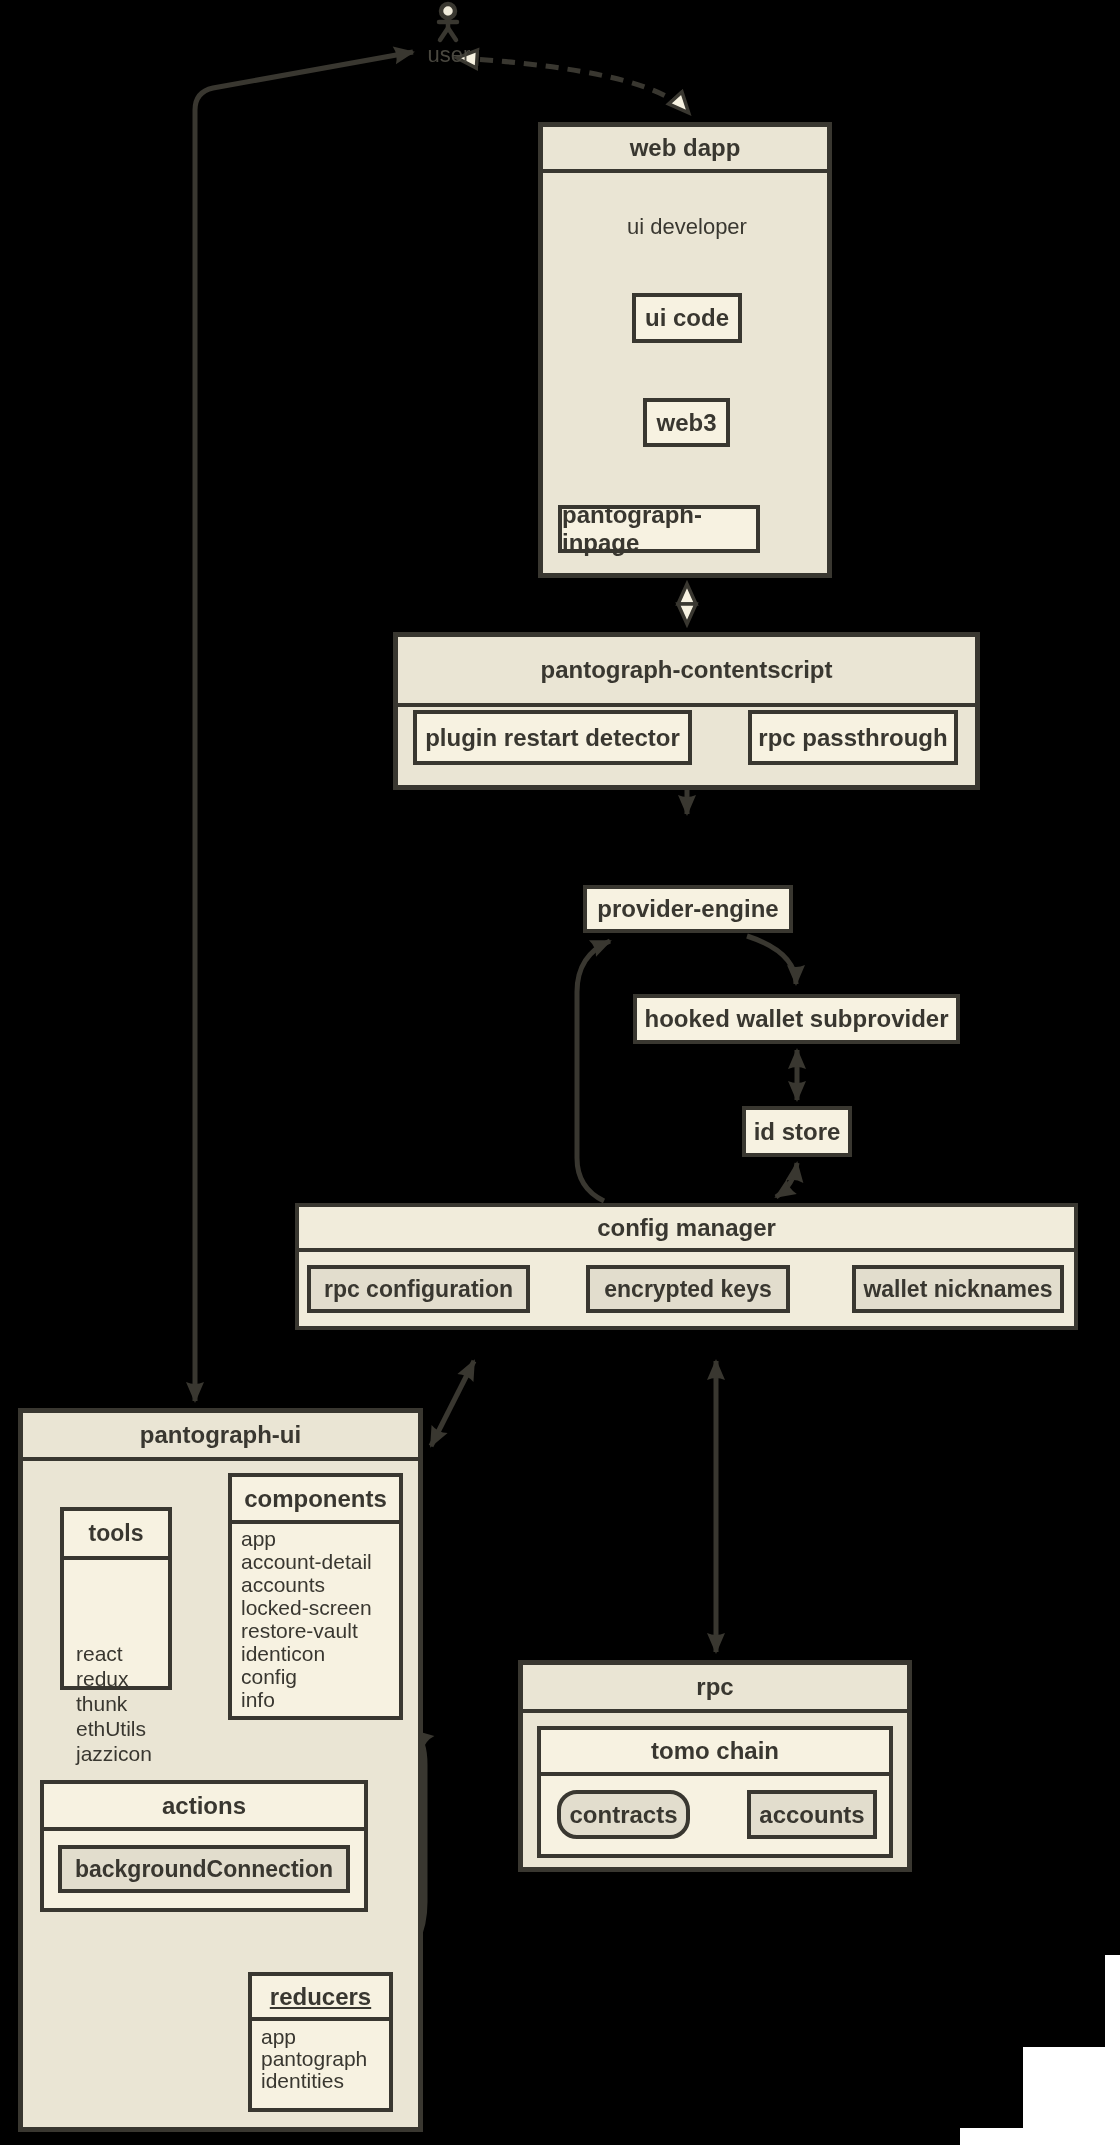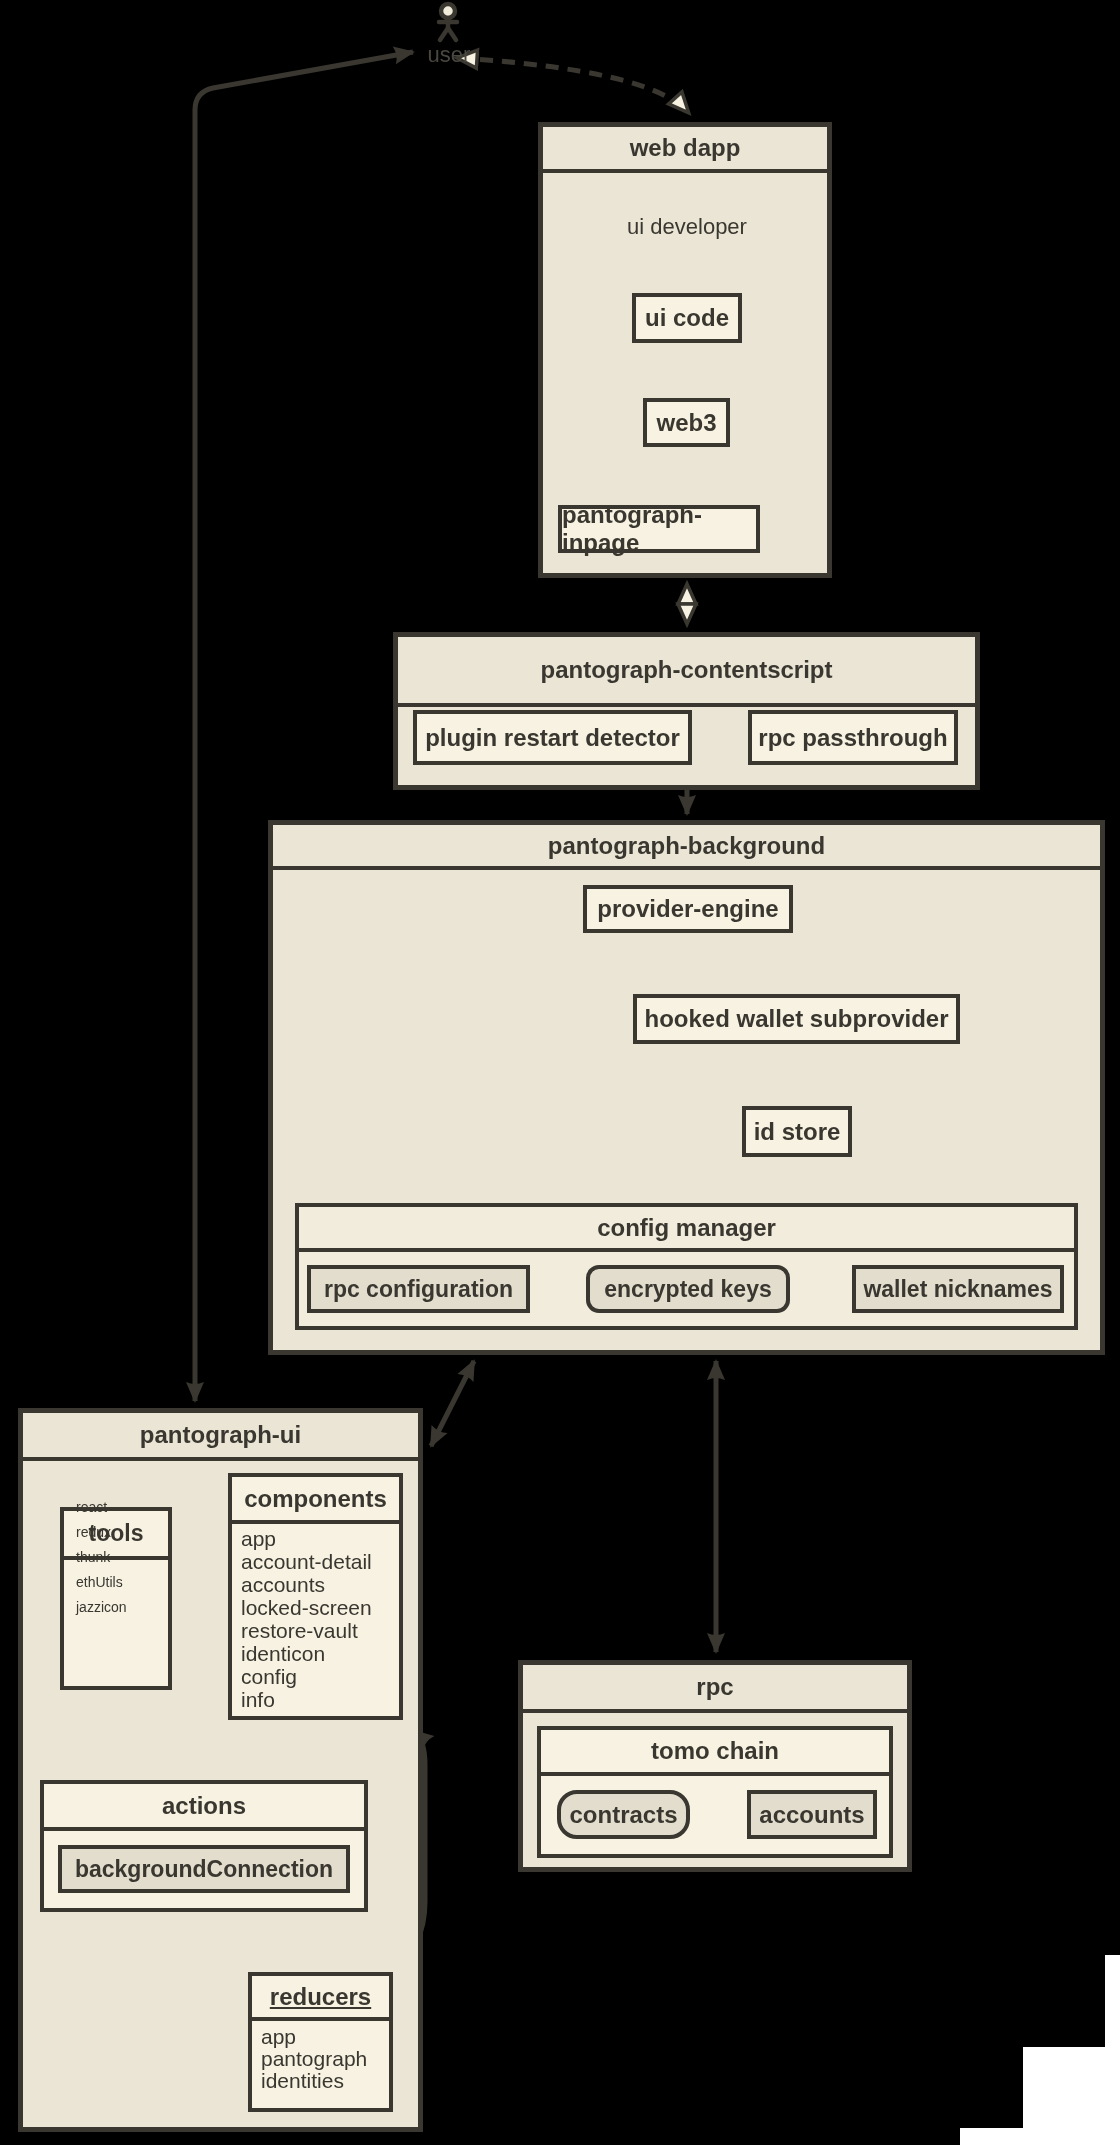--- a/index.html
+++ b/index.html
@@ -103,42 +103,39 @@
   <div class="leaf" style="left:632px;top:293px;width:110px;height:50px;">ui code</div>
   <div class="leaf" style="left:643px;top:398px;width:87px;height:49px;">web3</div>
   <div class="leaf" style="left:558px;top:505px;width:202px;height:48px;">pantograph-inpage</div>
 
   <div class="box" style="left:393px;top:632px;width:587px;height:158px;">
     <div class="ttl" style="height:70px;">pantograph-contentscript</div>
   </div>
   <div class="leaf" style="left:413px;top:710px;width:279px;height:55px;">plugin restart detector</div>
   <div class="leaf" style="left:748px;top:710px;width:210px;height:55px;">rpc passthrough</div>
 
-  <div class="box" style="left:268px;top:820px;width:837px;height:535px;">
-    <div class="ttl" style="height:45px;">pantograph-background</div>
-  </div>
   <div class="leaf" style="left:583px;top:885px;width:210px;height:48px;">provider-engine</div>
   <div class="leaf" style="left:633px;top:994px;width:327px;height:50px;">hooked wallet subprovider</div>
   <div class="leaf" style="left:742px;top:1106px;width:110px;height:51px;">id store</div>
 
   <div class="box b4" style="left:295px;top:1203px;width:783px;height:127px;background:#f1ecdb;">
     <div class="ttl" style="height:45px;">config manager</div>
   </div>
   <div class="leaf gray" style="left:307px;top:1265px;width:223px;height:48px;font-size:23px;">rpc configuration</div>
-  <div class="leaf gray" style="left:586px;top:1265px;width:204px;height:48px;font-size:23px;border-radius:13px;">encrypted keys</div>
+  <div class="leaf gray" style="left:586px;top:1265px;width:204px;height:48px;font-size:23px;">encrypted keys</div>
   <div class="leaf gray" style="left:852px;top:1265px;width:212px;height:48px;font-size:23px;">wallet nicknames</div>
 
   <div class="box" style="left:18px;top:1408px;width:405px;height:724px;">
     <div class="ttl" style="height:48px;">pantograph-ui</div>
   </div>
 
   <div class="box b4" style="left:60px;top:1507px;width:112px;height:183px;background:var(--paper);">
     <div class="ttl" style="height:49px;font-size:23px;">tools</div>
   </div>
-  <div class="plain-list" style="left:76px;top:1495px;font-size:14px;line-height:25px;">
+  <div class="plain-list" style="left:76px;top:1641px;font-size:21px;line-height:25px;">
     <div>react</div>
     <div>redux</div>
     <div>thunk</div>
     <div>ethUtils</div>
     <div>jazzicon</div>
   </div>
 
   <div class="box b4" style="left:228px;top:1473px;width:175px;height:247px;background:var(--paper);">
     <div class="ttl" style="height:47px;">components</div>
   </div>

